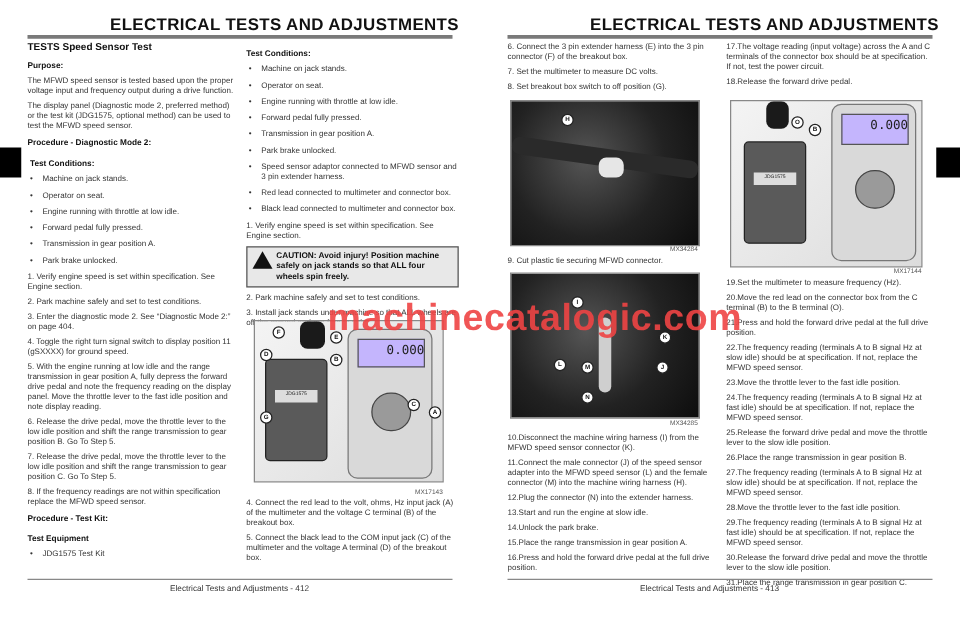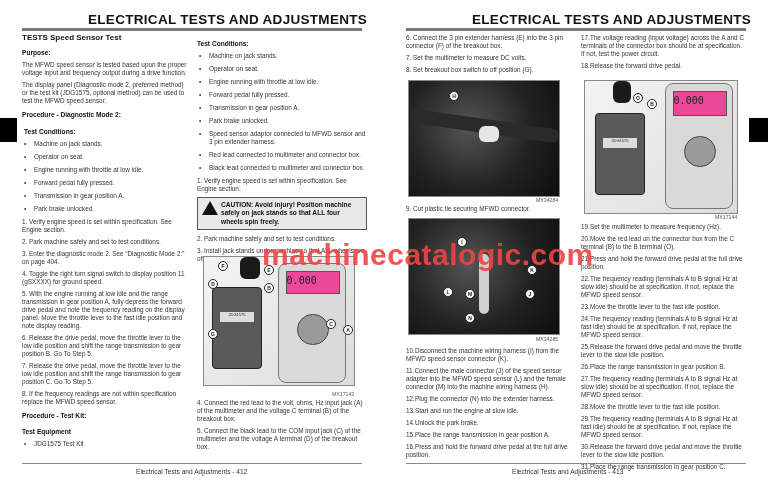--- a/index.html
+++ b/index.html
@@ -19,21 +19,21 @@
   .bullets li::before { content:"•"; position:absolute; left:2px; }
   .caution { border:1px solid #555; background:#e8e8e8; padding:3px 4px 3px 4px; margin:2px 0 5px 0; display:flex; align-items:flex-start; }
   .caution .tri { width:0; height:0; border-left:8px solid transparent; border-right:8px solid transparent; border-bottom:14px solid #111; margin-right:3px; flex-shrink:0; }
   .caution .txt { font-weight:bold; font-size:6.6px; line-height:8.4px; color:#111; }
   .fig { position:absolute; border:1px solid #888; overflow:hidden; }
   .fig.photo-light { background:linear-gradient(135deg,#f4f4f4,#dcdcdc); }
   .fig.photo-dark { background:radial-gradient(circle at 40% 40%, #555 0%, #222 55%, #0d0d0d 100%); }
   .figid { position:absolute; font-size:5.2px; color:#555; }
   .callout { position:absolute; width:8px; height:8px; border-radius:50%; background:#fff; border:1px solid #222; font-size:5px; line-height:8px; text-align:center; font-weight:bold; color:#111; }
   .meter { position:absolute; background:#d9d9d9; border:1px solid #777; border-radius:8px; }
-  .meter .screen { position:absolute; left:10%; top:6%; width:80%; height:18%; background:#ec4899; border:1px solid #555; font-family:"DejaVu Sans Mono", monospace; font-size:10px; color:#222; text-align:left; line-height:18px; }
+  .meter .screen { position:absolute; left:10%; top:6%; width:80%; height:18%; background:#c4b5fd; border:1px solid #555; font-family:"DejaVu Sans Mono", monospace; font-size:10px; color:#222; text-align:right; line-height:18px; }
   .meter .dial { position:absolute; left:28%; top:42%; width:44%; aspect-ratio:1; border-radius:50%; background:#9a9a9a; border:1px solid #444; }
   .bbox { position:absolute; background:#5a5a5a; border:1px solid #222; border-radius:4px; }
   .bbox .lbl { position:absolute; left:15%; top:30%; width:70%; height:12%; background:#ddd; font-size:4px; text-align:center; color:#222; }
   .footer-rule { position:absolute; top:463px; height:1px; background:#888; }
   .footer { position:absolute; top:468px; font-size:6.6px; color:#333; white-space:nowrap; }
   .tab { position:absolute; background:#000; }
   .watermark { position:absolute; left:262px; top:238px; font-size:30px; font-weight:bold; color:#ef4444; opacity:0.9; letter-spacing:0.5px; white-space:nowrap; }
   .wire { position:absolute; background:#1a1a1a; border-radius:6px; }
 </style>
 </head>

